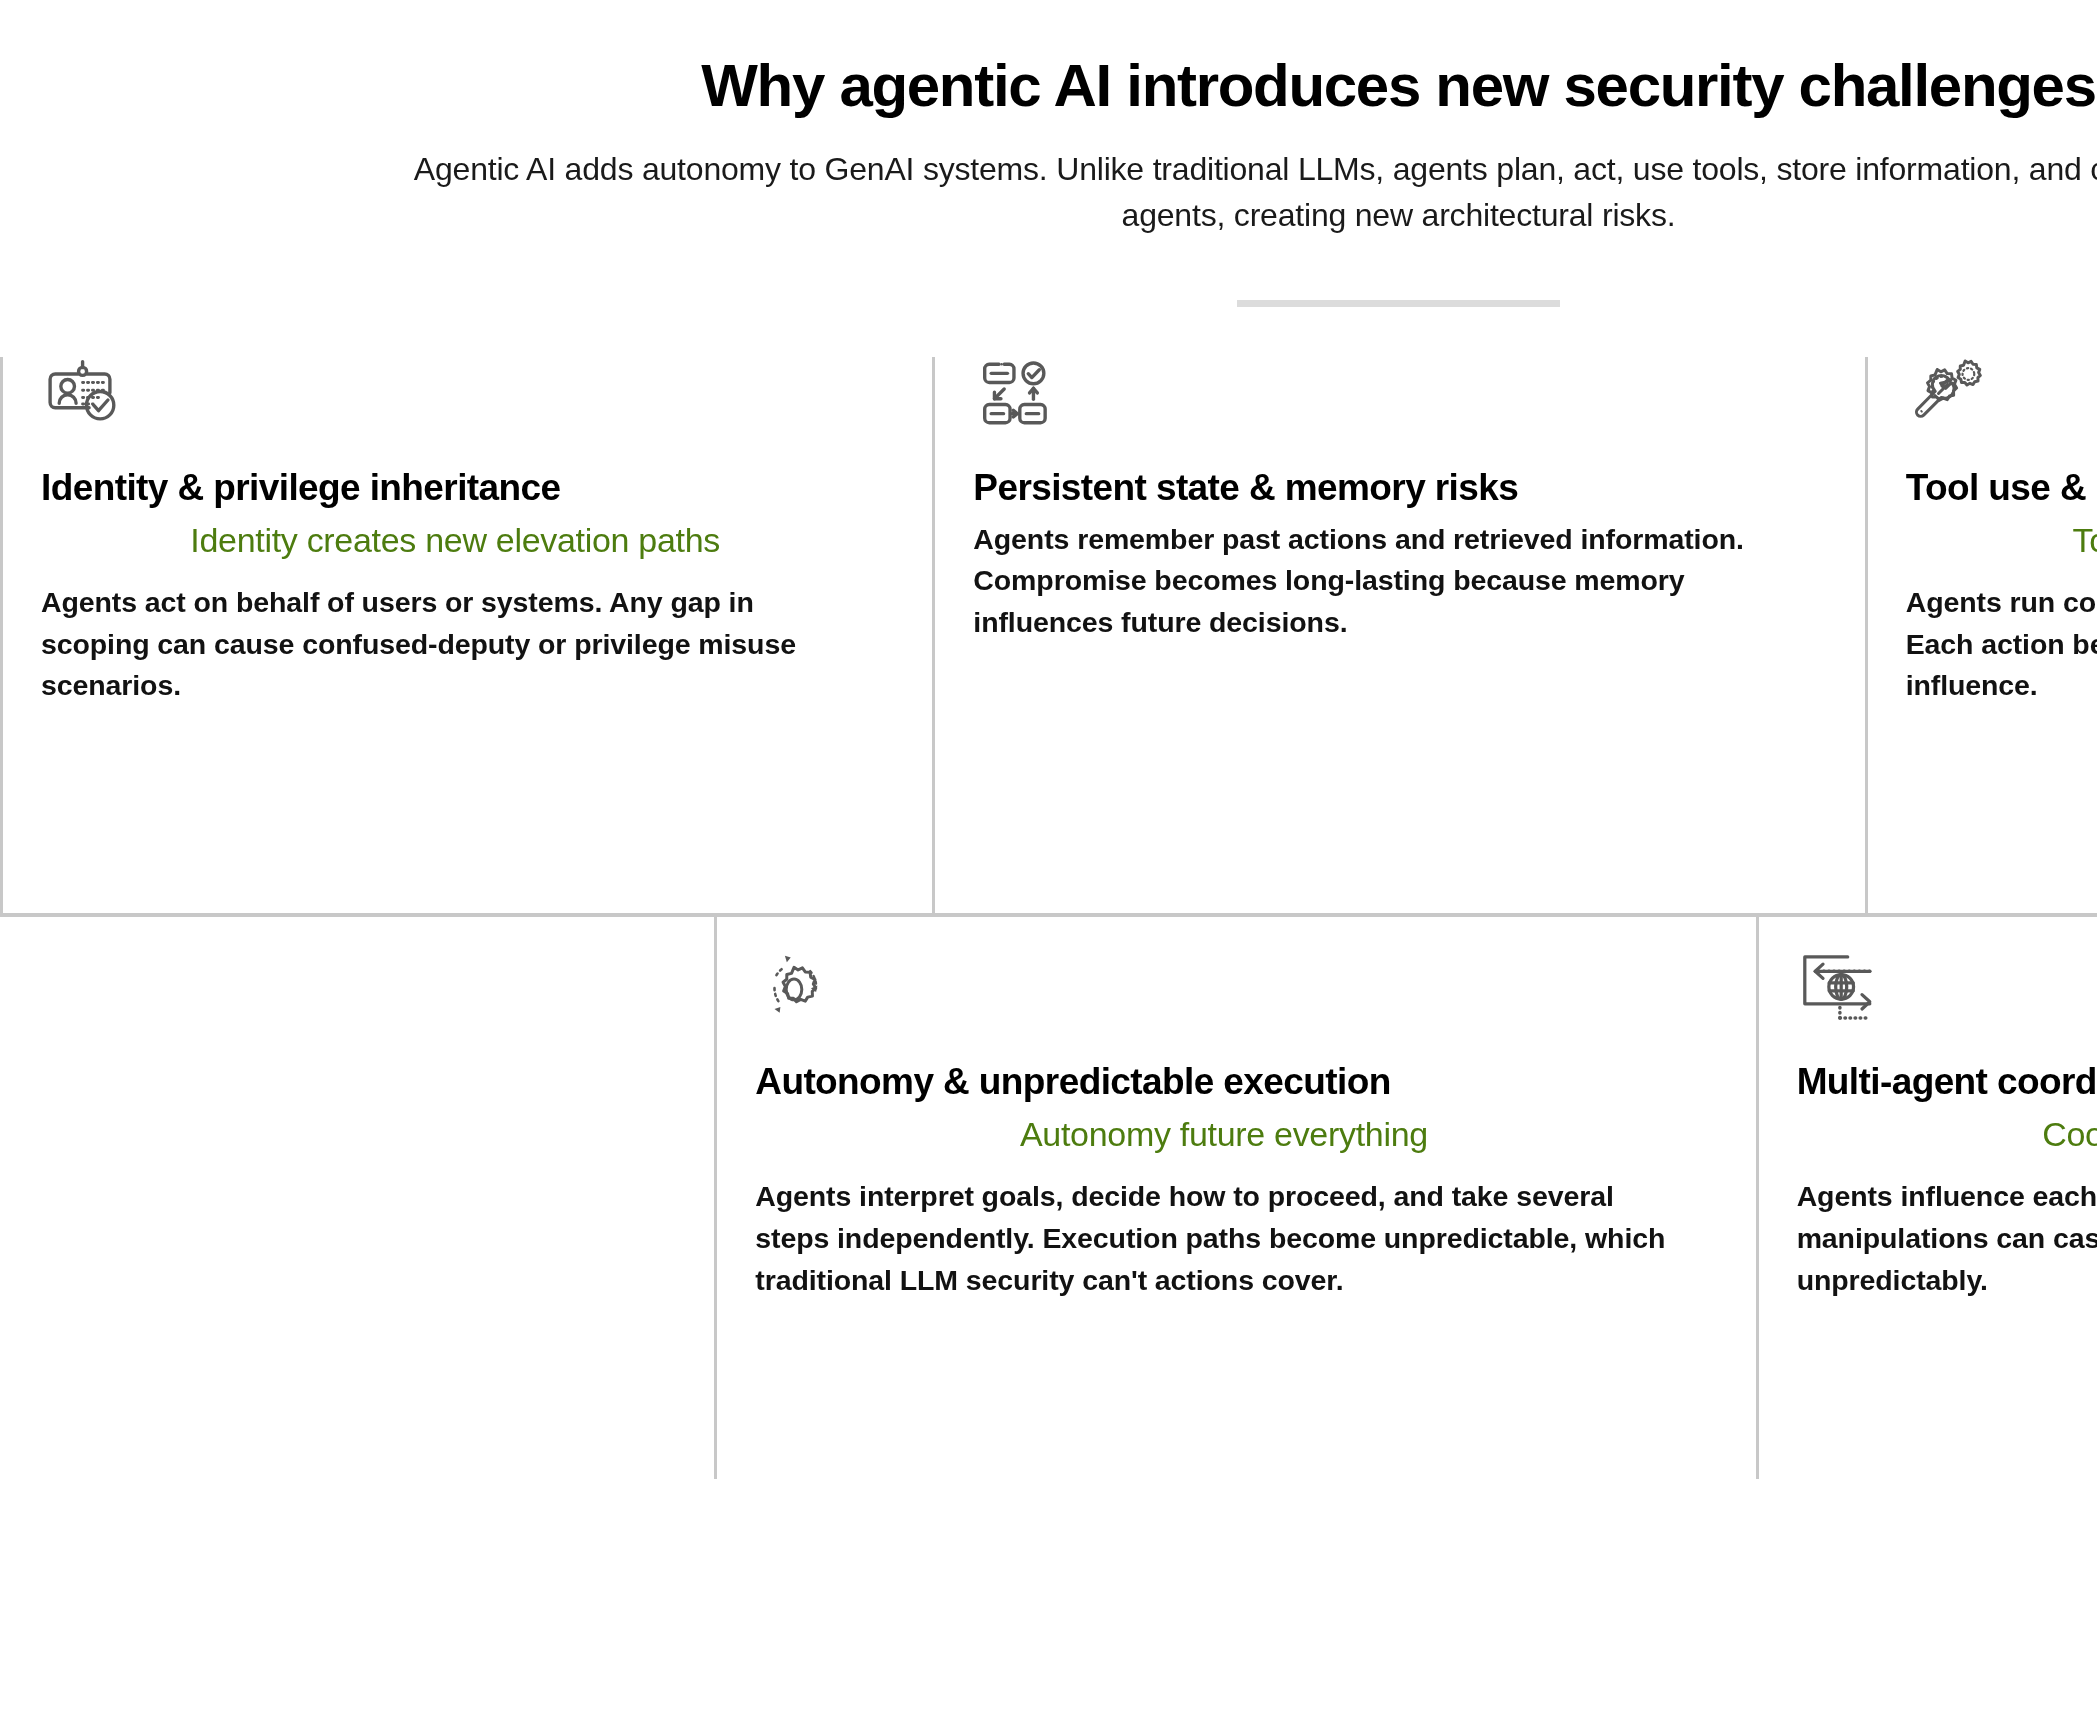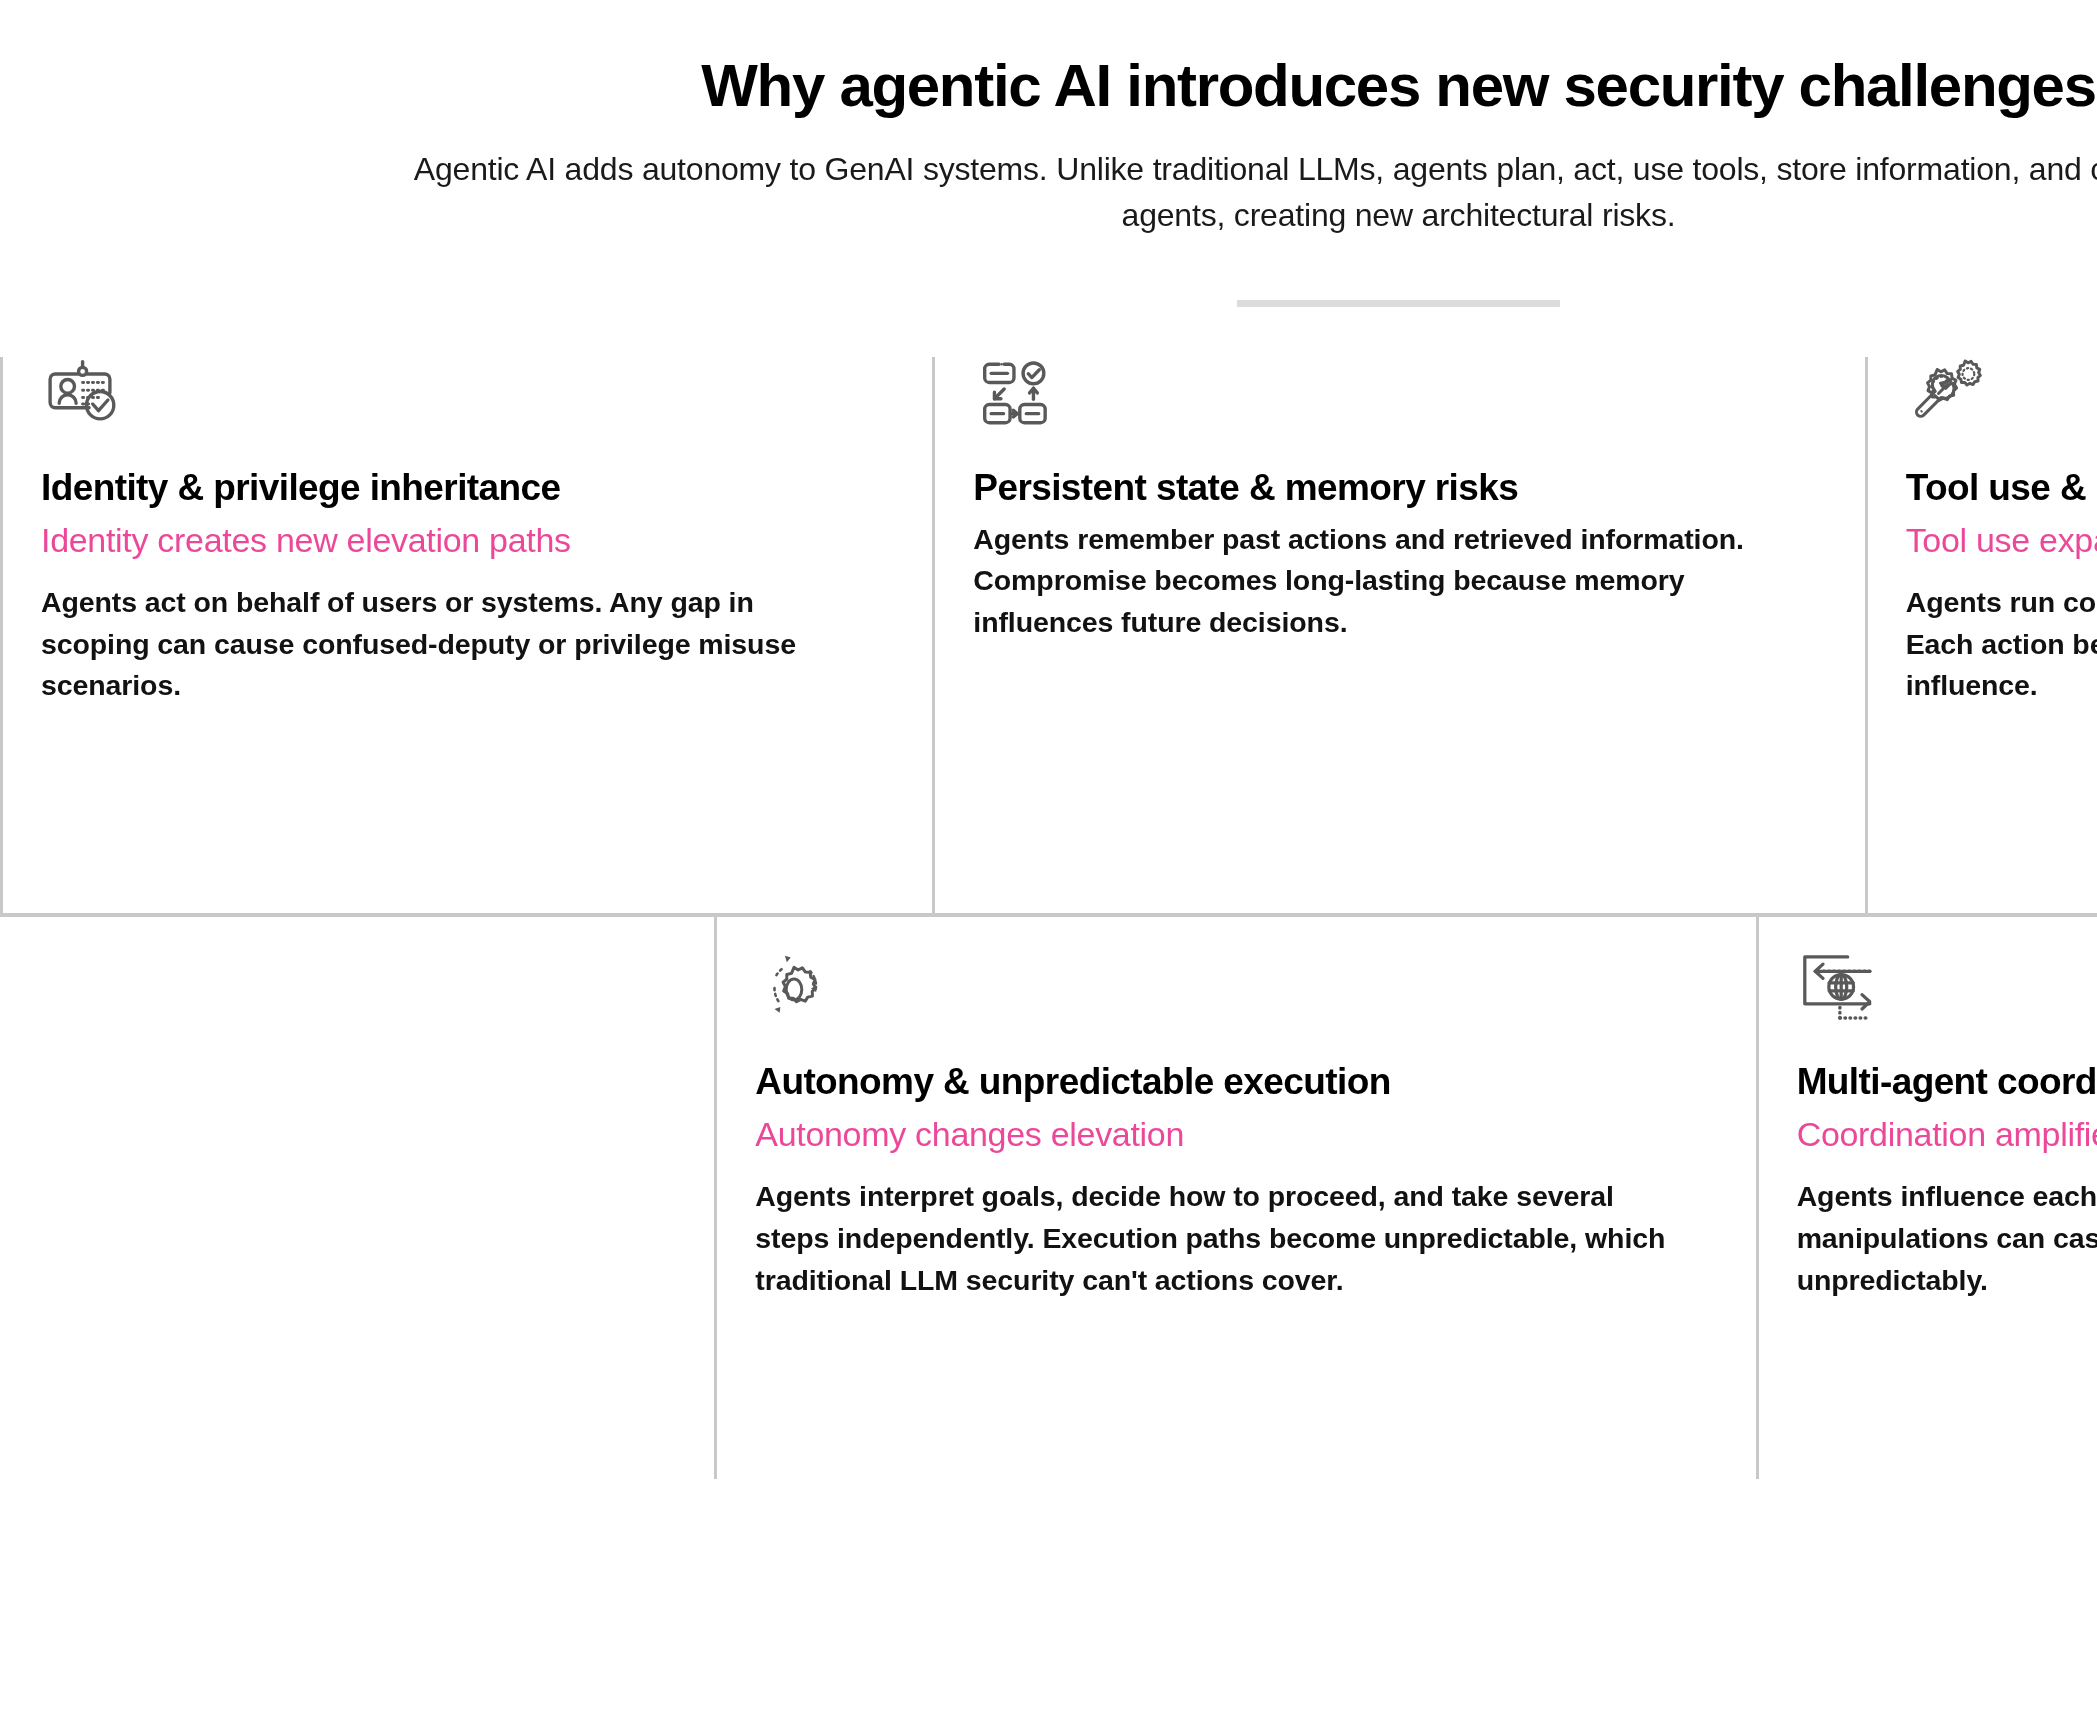--- a/index.html
+++ b/index.html
@@ -93,24 +93,25 @@
     color: #000000;
     line-height: 1.18;
     letter-spacing: -0.6px;
     margin-bottom: 9.2px;
     margin-top: 36px;
   }
 
   .card-sub {
     font-size: 34px;
     font-weight: 400;
-    color: #ec4899;
+    color: #4d7c0f;
     line-height: 1.28;
     letter-spacing: -0.3px;
     margin-bottom: 20px;
+    text-align: center;
   }
 
   .card-body {
     font-size: 28.5px;
     font-weight: 700;
     color: #121212;
     line-height: 1.46;
     letter-spacing: -0.1px;
   }
 
@@ -220,21 +221,21 @@
           <ellipse cx="60" cy="58" rx="12" ry="16"></ellipse>
           <path d="M33 36 a36 36 0 0 1 12 -12" stroke-dasharray="3 6" stroke-width="4"></path>
           <path d="M85 30 a36 36 0 0 1 9 22" stroke-dasharray="3 6" stroke-width="4"></path>
           <path d="M30 56 a36 36 0 0 0 9 24" stroke-dasharray="3 6" stroke-width="4"></path>
           <path d="M46 6 l9 3 -6 7 Z" fill="#595959" stroke="none"></path>
           <path d="M96 52 l-2 10 -8 -6 Z" fill="#595959" stroke="none"></path>
           <path d="M38 94 l-8 -6 9 -3 Z" fill="#595959" stroke="none"></path>
         </svg>
       </div>
       <div class="card-title">Autonomy &amp; unpredictable execution</div>
-      <div class="card-sub">Autonomy changes elevation</div>
+      <div class="card-sub">Autonomy future everything</div>
       <div class="card-body">Agents interpret goals, decide how to proceed, and take several steps independently. Execution paths become unpredictable, which traditional LLM security can't actions cover.</div>
     </div>
 
     <div class="card bottom">
       <div class="card-icon">
         <svg viewBox="0 0 120 110" fill="none" stroke="#595959" stroke-width="5" stroke-linecap="round" stroke-linejoin="round">
           <path d="M78 8 H12 V80 H112"></path>
           <path d="M112 30 H28"></path>
           <path d="M28 30 L40 19 M28 30 L40 41" fill="none"></path>
           <g stroke-dasharray="0.8 7" stroke-width="5.4">

